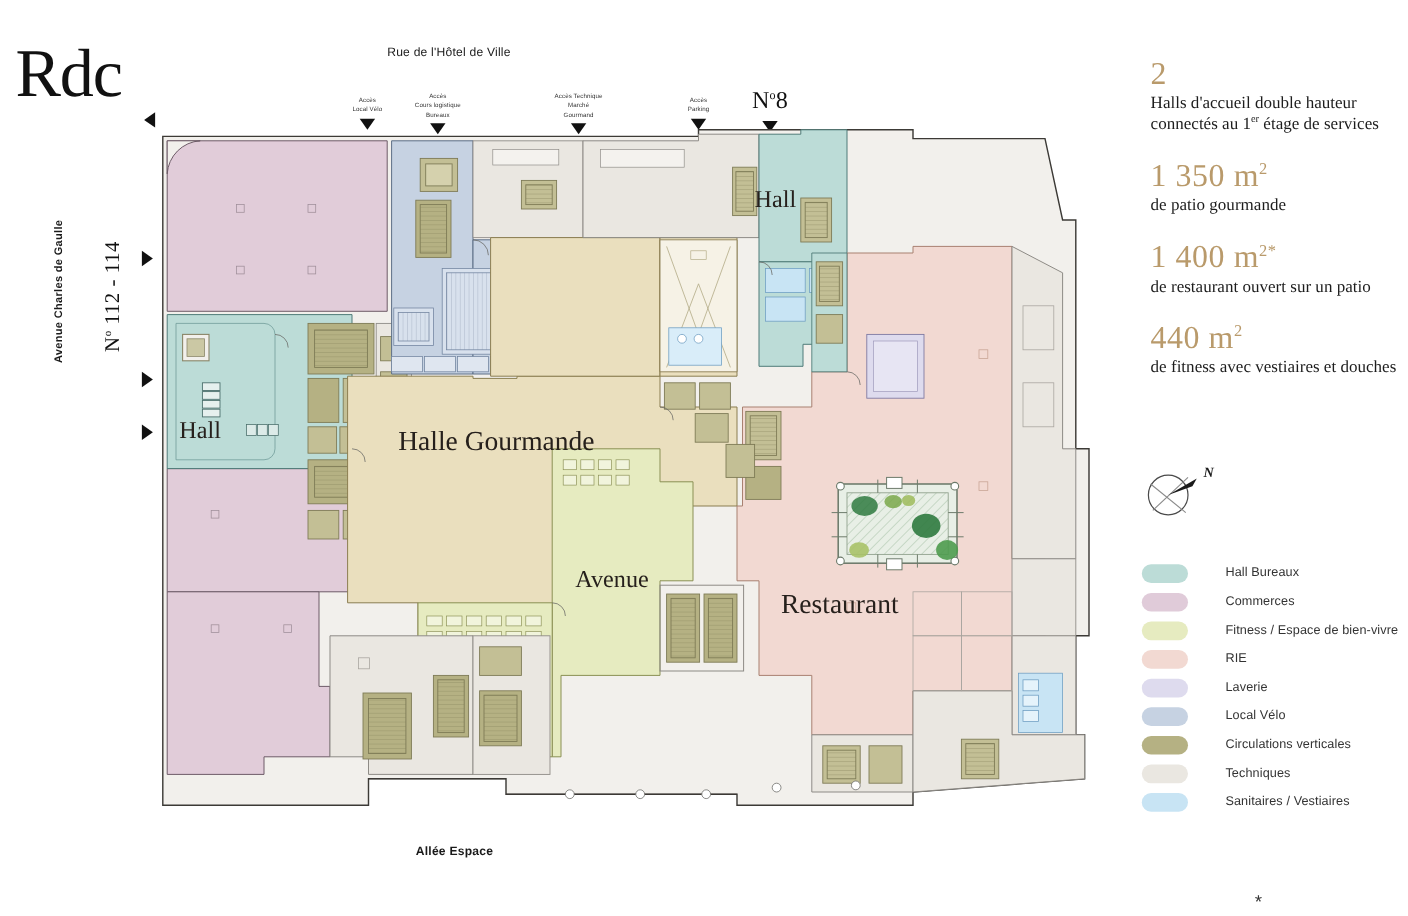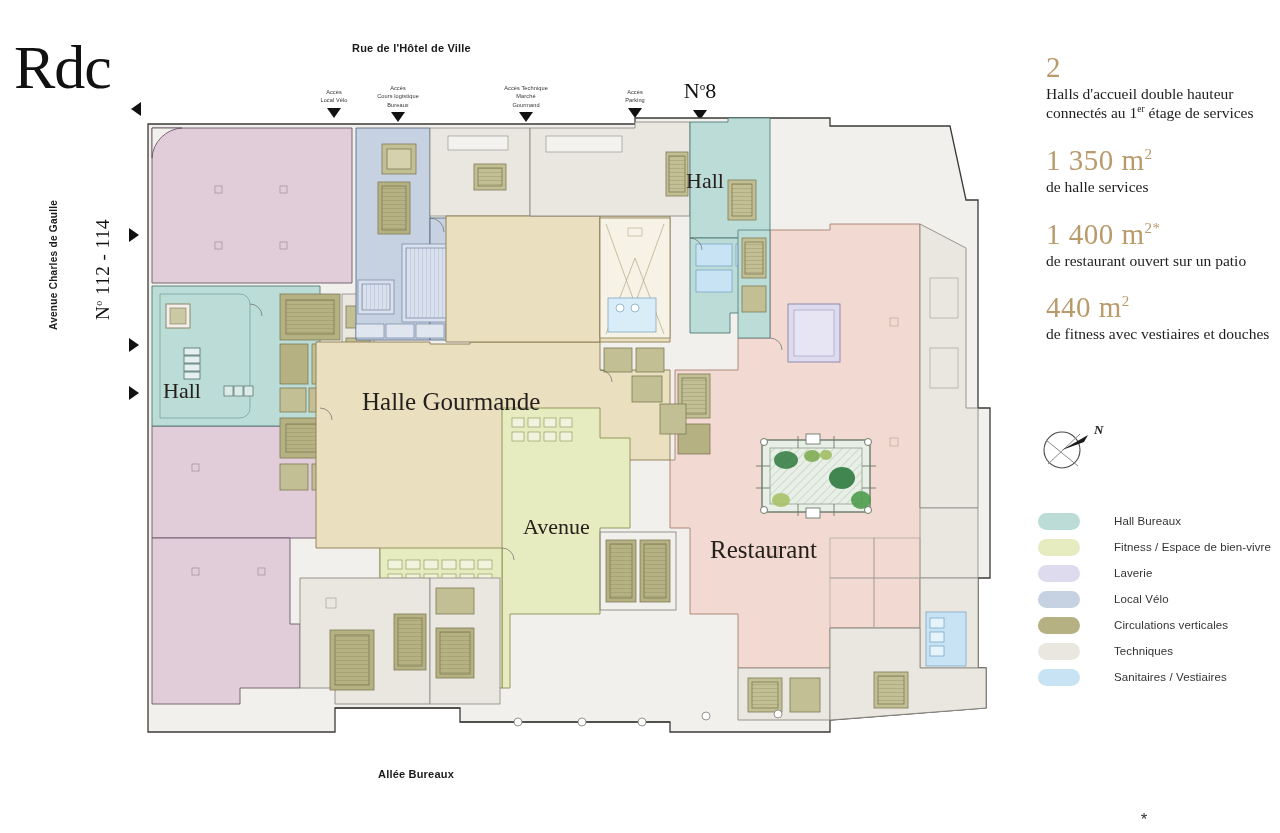--- a/index.html
+++ b/index.html
@@ -17,21 +17,21 @@
   .floor-title {
     position: absolute; left: 14px; top: 36px;
     font-family: "Liberation Serif", serif;
     font-size: 62px; line-height: 1;
     color: #111; letter-spacing: -1px;
   }
 
   
   .street-top {
     position: absolute; left: 352px; top: 42px;
-    font-size: 11px; font-weight: bold; color: #1a1a1a;
+    font-size: 11px; font-weight: normal; color: #1a1a1a;
     letter-spacing: .2px;
   }
   .street-bottom {
     position: absolute; left: 378px; top: 768px;
     font-size: 11px; font-weight: bold; color: #1a1a1a;
     letter-spacing: .2px;
   }
   .street-left {
     position: absolute; left: 48px; top: 330px;
     width: 200px;
@@ -127,21 +127,21 @@
   }
 </style>
 </head>
 <body>
 
 <div class="page">
 
   <div class="floor-title">Rdc</div>
 
   <div class="street-top">Rue de l'Hôtel de Ville</div>
-  <div class="street-bottom">Allée Bureaux</div>
+  <div class="street-bottom">Allée Espace</div>
   <div class="street-left">Avenue Charles de Gaulle</div>
   <div class="addr-left">N<sup>o</sup> 112 - 114</div>
 
   <div class="acc" style="left:305px; top:88px; width:58px;">
     <div class="lbl">Accès
 Local Vélo</div>
     <div class="tri"></div>
   </div>
   <div class="acc" style="left:369px; top:84px; width:58px;">
     <div class="lbl">Accès
@@ -516,21 +516,21 @@
 
   <div class="panel">
 
     <div class="stat">
       <div class="num">2</div>
       <div class="desc">Halls d'accueil double hauteur connectés au 1<sup>er</sup> étage de services</div>
     </div>
 
     <div class="stat">
       <div class="num">1 350 m<sup>2</sup></div>
-      <div class="desc">de halle services</div>
+      <div class="desc">de patio gourmande</div>
     </div>
 
     <div class="stat">
       <div class="num">1 400 m<sup>2*</sup></div>
       <div class="desc">de restaurant ouvert sur un patio</div>
     </div>
 
     <div class="stat">
       <div class="num">440 m<sup>2</sup></div>
       <div class="desc">de fitness avec vestiaires et douches</div>
@@ -546,24 +546,32 @@
       <text x="58" y="16" font-family="Liberation Serif, serif" font-size="13" font-style="italic" font-weight="bold" fill="#1a1a1a">N</text>
     </svg>
   </div>
 
   <div class="legend">
     <div class="legend-row">
       <span class="swatch" style="background:#bcdcd7"></span>
       <span class="legend-lbl">Hall Bureaux</span>
     </div>
     <div class="legend-row">
+      <span class="swatch" style="background:#e0cbd9"></span>
+      <span class="legend-lbl">Commerces</span>
+    </div>
+    <div class="legend-row">
       <span class="swatch" style="background:#e6ebc0"></span>
       <span class="legend-lbl">Fitness / Espace de bien-vivre</span>
     </div>
     <div class="legend-row">
+      <span class="swatch" style="background:#f2d9d2"></span>
+      <span class="legend-lbl">RIE</span>
+    </div>
+    <div class="legend-row">
       <span class="swatch" style="background:#dedbee"></span>
       <span class="legend-lbl">Laverie</span>
     </div>
     <div class="legend-row">
       <span class="swatch" style="background:#c6d2e2"></span>
       <span class="legend-lbl">Local Vélo</span>
     </div>
     <div class="legend-row">
       <span class="swatch" style="background:#b5b183"></span>
       <span class="legend-lbl">Circulations verticales</span>

